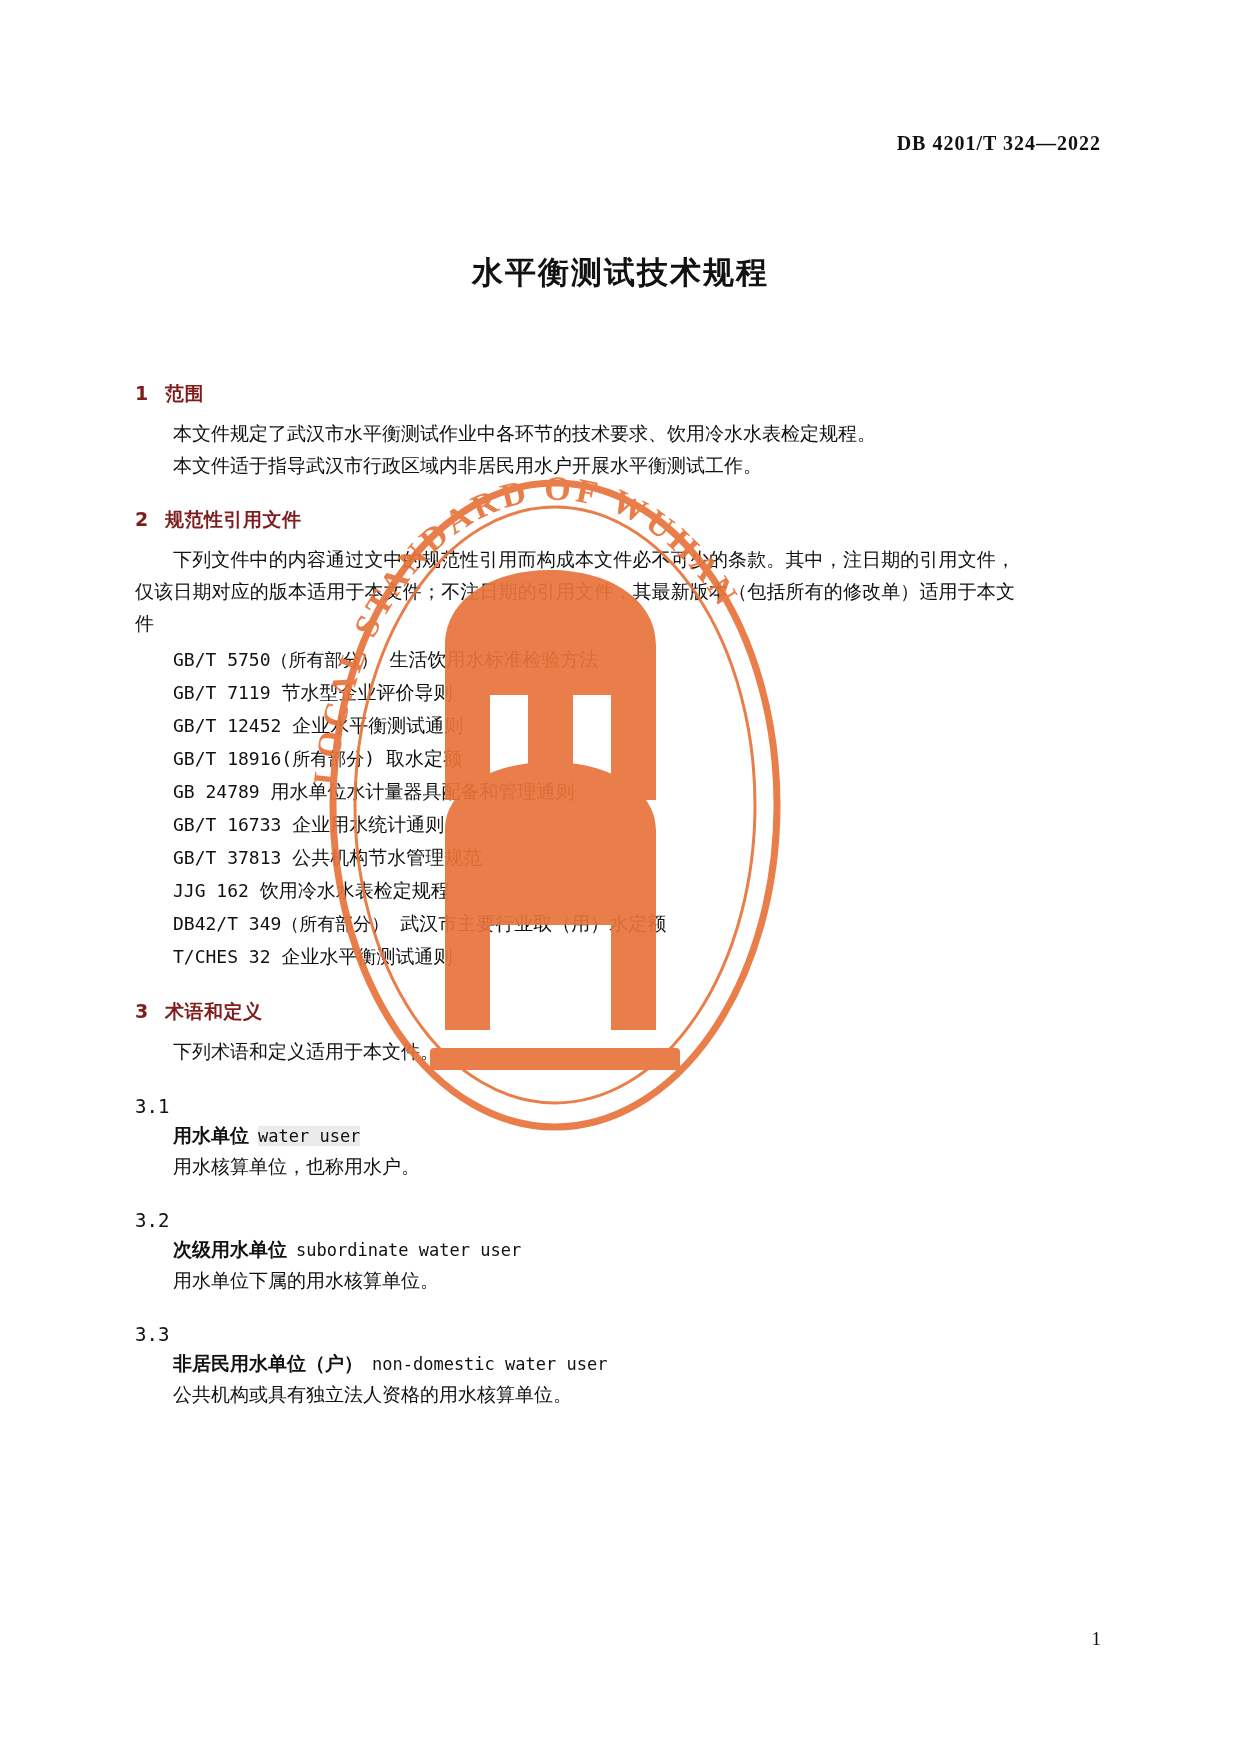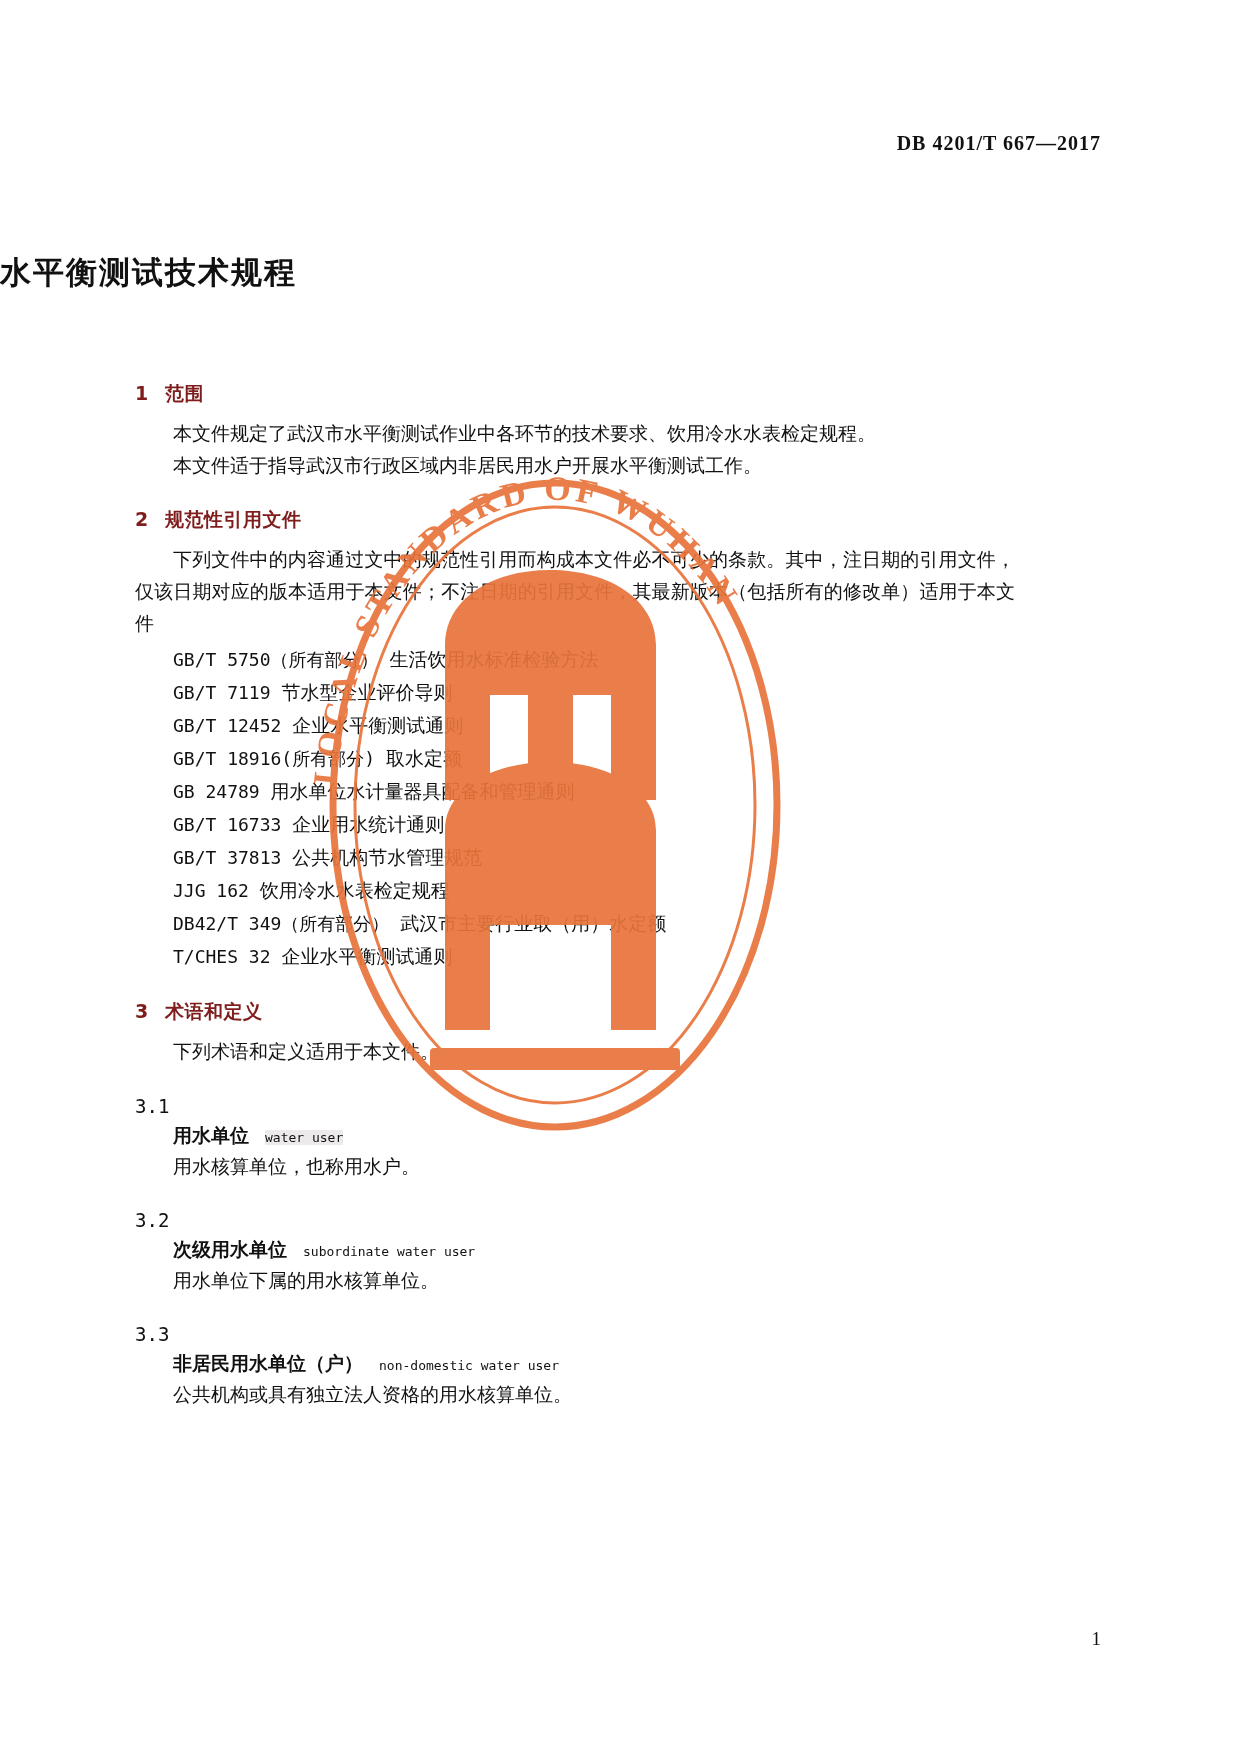--- a/index.html
+++ b/index.html
@@ -33,20 +33,21 @@
     font-weight: bold;
     letter-spacing: 1px;
     color: #111;
     white-space: nowrap;
   }
   .doc-title {
     position: absolute;
     top: 252px;
     left: 0;
     width: 1241px;
+    text-align: center;
     font-family: "DejaVu Sans", sans-serif;
     font-size: 31px;
     font-weight: bold;
     letter-spacing: 2px;
     color: #111;
   }
   .body-area {
     position: absolute;
     left: 135px;
     top: 355px;
@@ -105,23 +106,23 @@
   }
   .term-cn {
     font-family: "DejaVu Sans", sans-serif;
     font-size: 19px;
     font-weight: bold;
     color: #111;
     text-align: right;
   }
   .term-en {
     font-family: "DejaVu Sans Mono", monospace;
-    font-size: 13px;
-    color: #111;
-    margin-left: 16px;
+    font-size: 17px;
+    color: #111;
+    margin-left: 9px;
   }
   .term-def {
     font-family: "DejaVu Sans", sans-serif;
     font-size: 19px;
     line-height: 30px;
     color: #111;
     padding-left: 38px;
   }
   .page-num {
     position: absolute;
@@ -146,21 +147,21 @@
     background: #eceaea;
   }
 </style>
 </head>
 <body>
 
 <div class="page">
 
   <div class="content">
 
-    <div class="header-code">DB 4201/T 667—2017</div>
+    <div class="header-code">DB 4201/T 324—2022</div>
 
     <div class="doc-title">水平衡测试技术规程</div>
 
     <div class="body-area">
 
       <div class="sec-head">
         <span class="num">1</span><span>范围</span>
       </div>
       <p class="para indent">本文件规定了武汉市水平衡测试作业中各环节的技术要求、饮用冷水水表检定规程。</p>
       <p class="para indent">本文件适于指导武汉市行政区域内非居民用水户开展水平衡测试工作。</p>

